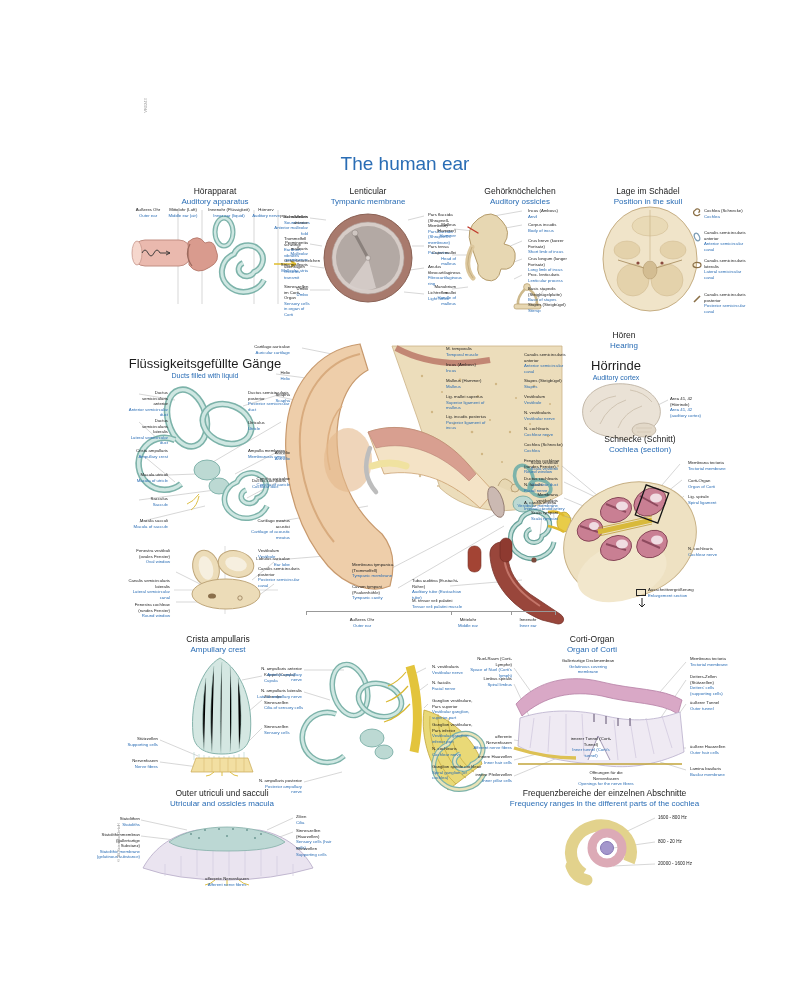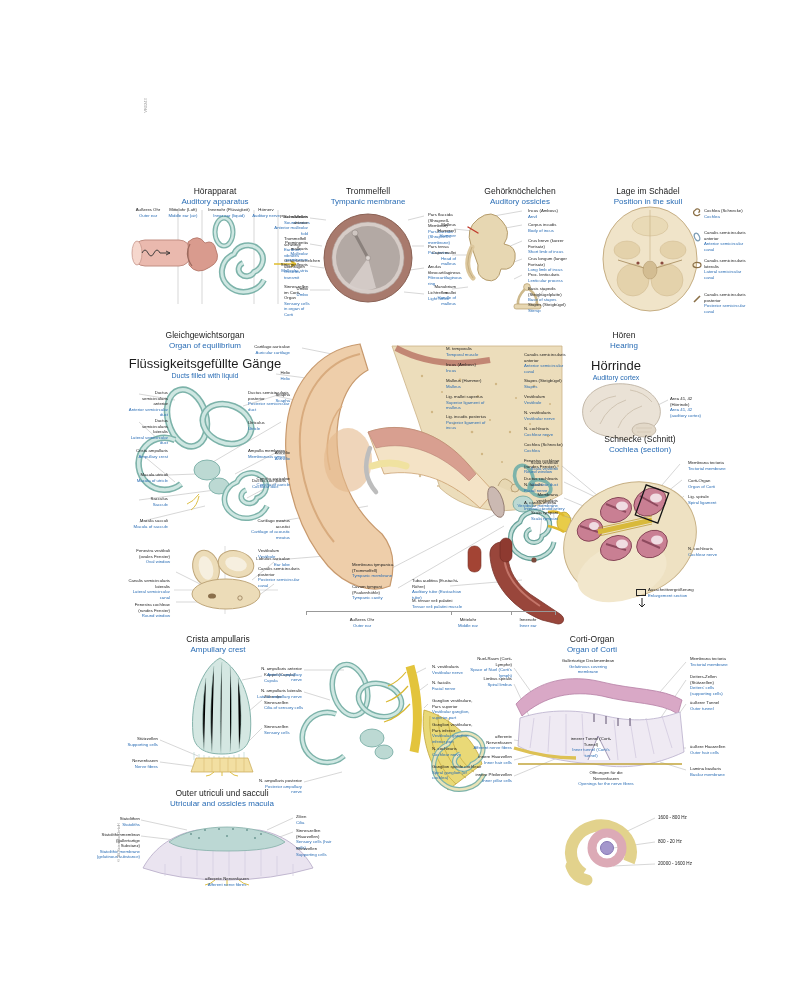--- a/index.html
+++ b/index.html
@@ -29,20 +29,21 @@
   .encbox{position:absolute;left:636px;top:589px;width:8px;height:5px;border:1px solid #222;}
   .freq{position:absolute;font-size:4.6px;color:#222;}
   .lead{stroke:#9a9a9a;stroke-width:.4;fill:none;}
 </style>
 </head>
 <body>
 
 <div class="poster">
 
   <div class="code">VR0243</div>
+  <div class="title-en">The human ear</div>
 
   <div class="ph" style="left:140px;top:186px;width:150px">
     <span class="de">Hörapparat</span>
       <span class="en">Auditory apparatus</span>
   </div>
   <svg style="left:128px;top:204px" width="180" height="106" viewBox="0 0 180 106">
     <line class="lead" x1="50" y1="6" x2="50" y2="100"></line>
       <line class="lead" x1="74" y1="6" x2="74" y2="100"></line>
     <line class="lead" x1="126" y1="6" x2="126" y2="100"></line>
       <line class="lead" x1="150" y1="6" x2="150" y2="100"></line>
@@ -85,21 +86,21 @@
   <div class="lbl" style="left:284px;top:258px;width:26px">
       <span class="de">Gehörknöchelchen übertragen</span>
       <span class="en">Ossicles transmit</span>
     </div>
   <div class="lbl" style="left:284px;top:284px;width:26px">
       <span class="de">Sinneszellen im Corti-Organ</span>
       <span class="en">Sensory cells in organ of Corti</span>
     </div>
 
   <div class="ph" style="left:293px;top:186px;width:150px">
-    <span class="de">Trommelfell</span>
+    <span class="de">Lenticular</span>
       <span class="en">Tympanic membrane</span>
   </div>
   <svg style="left:308px;top:206px" width="120" height="104" viewBox="0 0 120 104">
     <line class="lead" x1="18" y1="14" x2="2" y2="12"></line>
       <line class="lead" x1="14" y1="40" x2="2" y2="38"></line>
     <line class="lead" x1="16" y1="62" x2="2" y2="60"></line>
       <line class="lead" x1="22" y1="84" x2="2" y2="84"></line>
     <line class="lead" x1="100" y1="14" x2="116" y2="10"></line>
       <line class="lead" x1="104" y1="40" x2="116" y2="40"></line>
     <line class="lead" x1="102" y1="64" x2="116" y2="62"></line>
@@ -247,24 +248,20 @@
     </div>
   <div class="lbl" style="left:704px;top:258px;width:44px">
       <span class="de">Canalis semicircularis lateralis</span>
       <span class="en">Lateral semicircular canal</span>
     </div>
   <div class="lbl" style="left:704px;top:292px;width:44px">
       <span class="de">Canalis semicircularis posterior</span>
       <span class="en">Posterior semicircular canal</span>
     </div>
 
-  <div class="ph" style="left:125px;top:330px;width:160px">
-    <span class="de">Gleichgewichtsorgan</span>
-      <span class="en">Organ of equilibrium</span>
-  </div>
   <div class="ph sub" style="left:125px;top:356px;width:160px">
     <span class="de">Flüssigkeitsgefüllte Gänge</span>
       <span class="en">Ducts filled with liquid</span>
   </div>
   <svg style="left:135px;top:378px" width="155" height="162" viewBox="0 0 155 162">
     <line class="lead" x1="40" y1="22" x2="4" y2="16"></line>
       <line class="lead" x1="24" y1="62" x2="4" y2="44"></line>
     <line class="lead" x1="40" y1="104" x2="4" y2="74"></line>
       <line class="lead" x1="62" y1="96" x2="4" y2="98"></line>
     <line class="lead" x1="80" y1="112" x2="4" y2="122"></line>
@@ -880,20 +877,24 @@
   <div class="lbl" style="left:296px;top:846px;width:46px">
       <span class="de">Stützzellen</span>
       <span class="en">Supporting cells</span>
     </div>
   <div class="lbl ctr" style="left:202px;top:876px;width:50px">
       <span class="de">afferente Nervenfasern</span>
       <span class="en">Afferent nerve fibres</span>
     </div>
   <div class="vcopy">© 3B Scientific GmbH</div>
 
+  <div class="ph" style="left:507px;top:788px;width:195px">
+    <span class="de">Frequenzbereiche der einzelnen Abschnitte</span>
+      <span class="en">Frequency ranges in the different parts of the cochlea</span>
+  </div>
   <svg style="left:555px;top:808px" width="100" height="78" viewBox="0 0 100 78">
     <line class="lead" x1="62" y1="28" x2="100" y2="10"></line>
       <line class="lead" x1="58" y1="40" x2="100" y2="34"></line>
     <line class="lead" x1="58" y1="58" x2="100" y2="56"></line>
     <path d="M16 58 q4 12 16 14" stroke="#e2d28c" stroke-width="11" fill="none" stroke-linecap="round"></path>
     <path d="M28 66 a30 27 0 1 1 46 -12" stroke="#e2d28c" stroke-width="12" fill="none"></path>
     <circle cx="52" cy="40" r="15" fill="none" stroke="#dcaab6" stroke-width="9"></circle>
     <circle cx="52" cy="40" r="6.5" fill="#a497cc" stroke="#8577b5" stroke-width="1"></circle>
   </svg>
   <div class="freq" style="left:658px;top:815px">1600 - 800 Hz</div>

